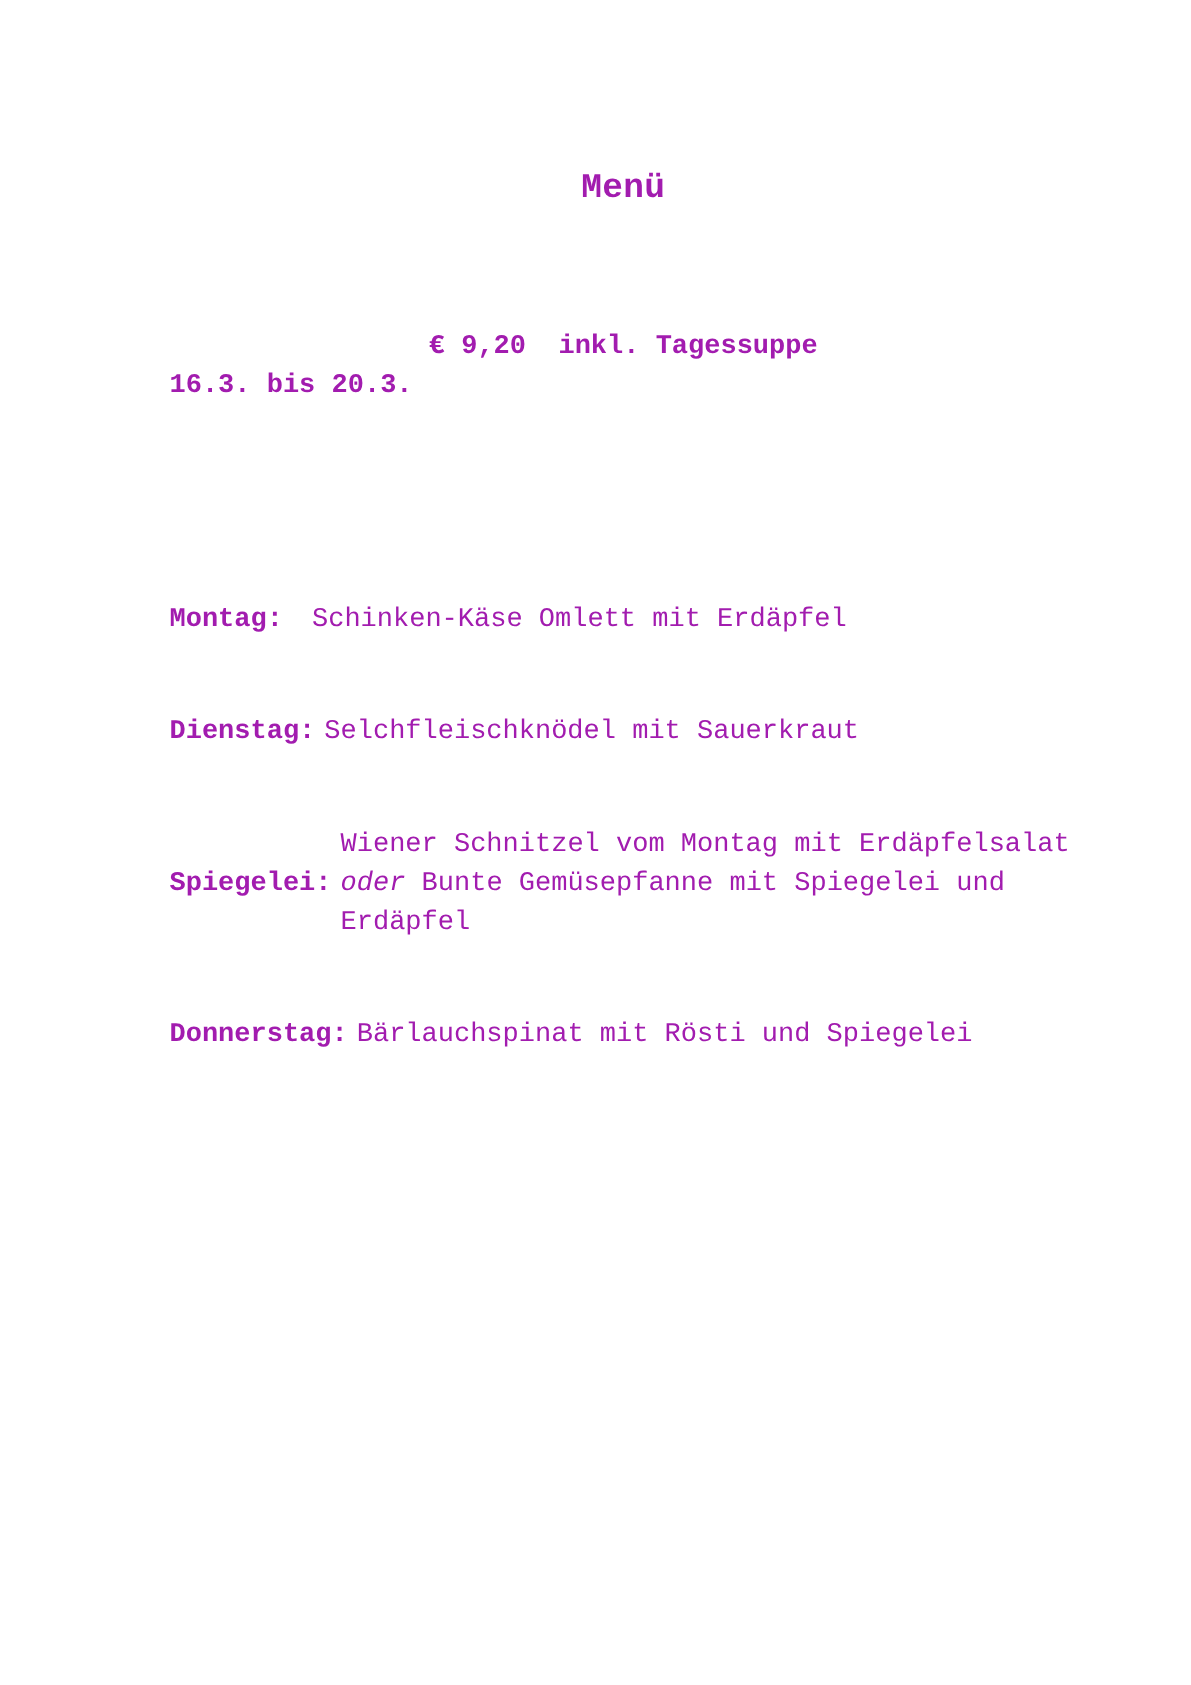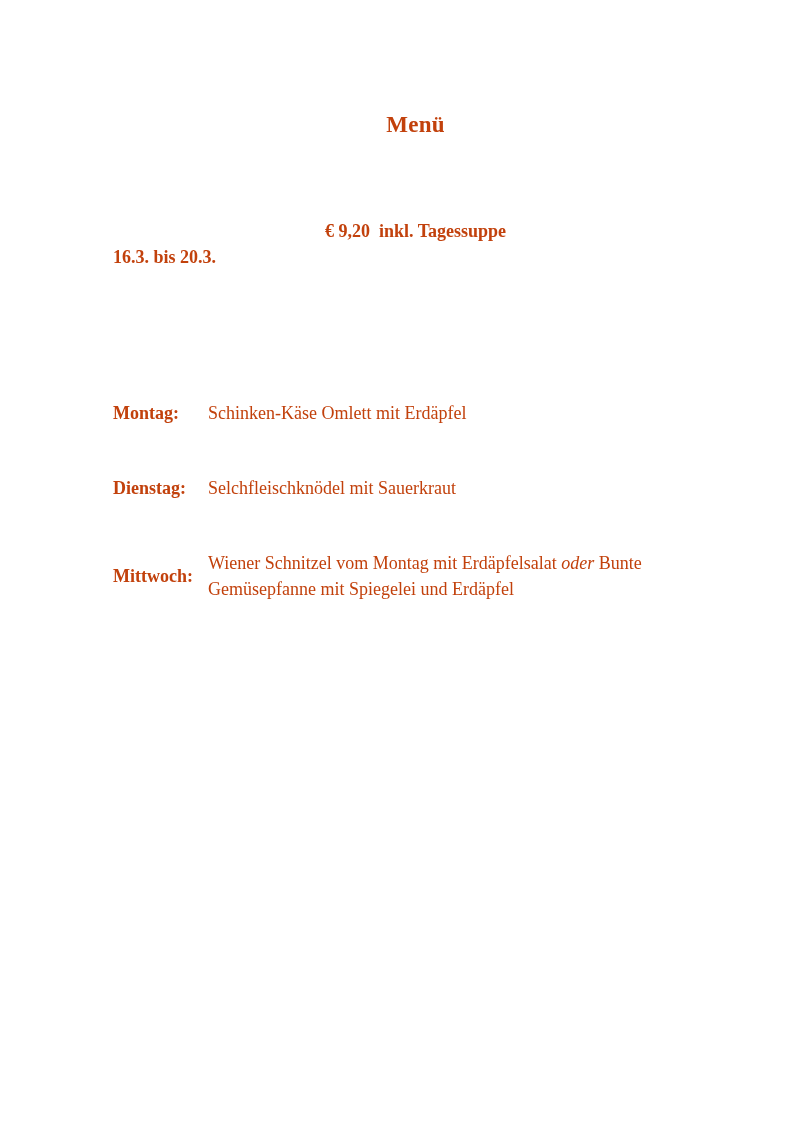--- a/index.html
+++ b/index.html
@@ -4,22 +4,22 @@
 <style>
   * { margin: 0; padding: 0; box-sizing: content-box; }
   html, body {
     background: #ffffff;
   }
   .page {
     position: relative;
     width: 794px;
     height: 897px;
     background: #ffffff;
-    color: #c2410c;
-    font-family: Liberation Serif, serif;
+    color: #a21caf;
+    font-family: Liberation Mono, monospace;
     font-size: 18px;
     line-height: 26px;
     overflow: hidden;
   }
   .content {
     padding: 0 76px 0 113px;
   }
   .doc-title {
     margin-top: 112px;
     text-align: center;
@@ -77,21 +77,25 @@
         <span class="day-label">Montag:</span>
         <span class="day-meal"><span>Schinken-Käse Omlett mit Erdäpfel</span><span class="it"></span><span></span></span>
       </div>
 
       <div class="day-row">
         <span class="day-label">Dienstag:</span>
         <span class="day-meal"><span>Selchfleischknödel mit Sauerkraut</span><span class="it"></span><span></span></span>
       </div>
 
       <div class="day-row">
-        <span class="day-label">Mittwoch:</span>
+        <span class="day-label">Spiegelei:</span>
         <span class="day-meal"><span>Wiener Schnitzel vom Montag mit Erdäpfelsalat </span><span class="it">oder</span><span> Bunte Gemüsepfanne mit Spiegelei und Erdäpfel</span></span>
       </div>
 
+      <div class="day-row">
+        <span class="day-label">Donnerstag:</span>
+        <span class="day-meal"><span>Bärlauchspinat mit Rösti und Spiegelei</span><span class="it"></span><span></span></span>
+      </div>
 
 
     </div>
   </div>
 </div>
 
 </body></html>

